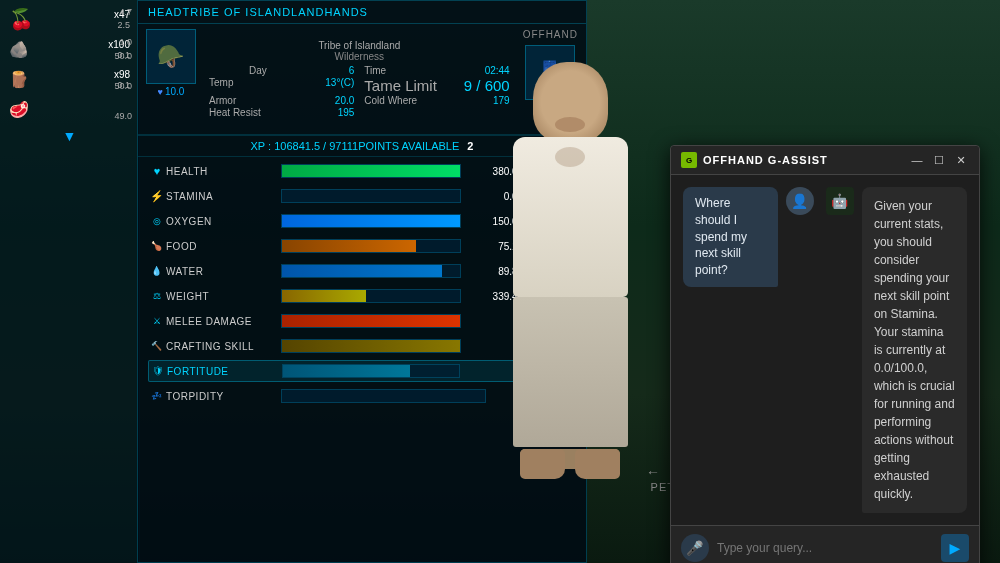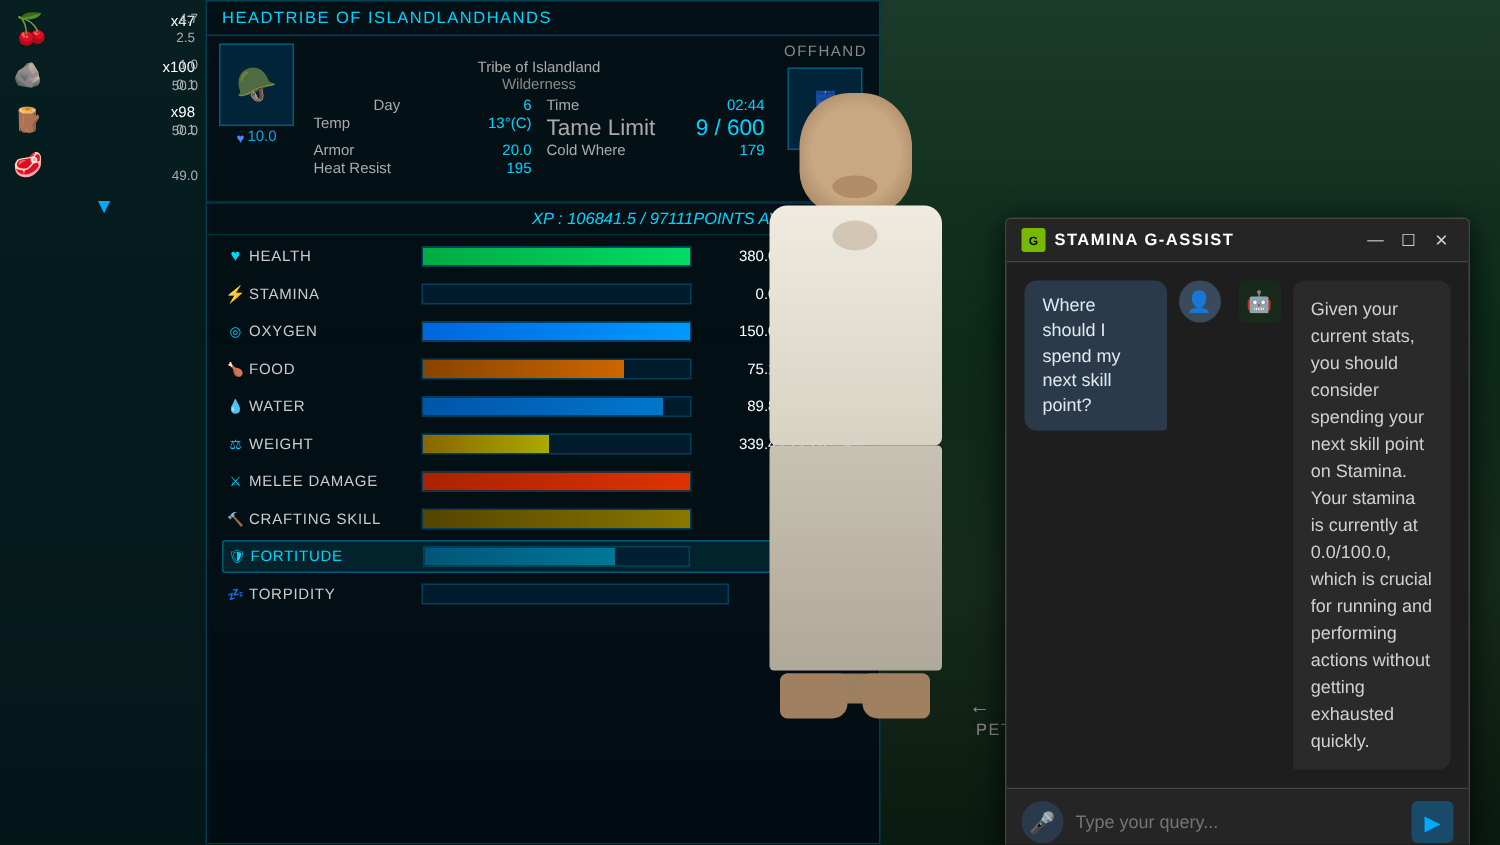--- a/index.html
+++ b/index.html
@@ -104,23 +104,22 @@
       justify-content: center;
       padding: 0 5px;
     }
 
     .xp-bar-section {
       padding: 4px 8px;
       border-top: 1px solid rgba(0,180,220,0.2);
       border-bottom: 1px solid rgba(0,180,220,0.2);
       display: flex;
       align-items: center;
-      justify-content: flex-end;
+      justify-content: center;
       font-size: 11px;
-      font-style: italic;
     }
 
     .xp-text { color: #00d4ff; }
     .points-label { color: #00d4ff; font-size: 11px; }
 
     
     .stat-bars {
       padding: 3px 10px;
     }
 
@@ -679,21 +678,21 @@
   <div style="position:absolute;bottom:70px;right:15px;font-size:11px;color:#888;letter-spacing:1px;">PET</div>
   <div style="position:absolute;bottom:85px;right:30px;color:#888;font-size:14px;">←</div>
 </div>
 
 <div class="g-assist-panel">
   <div class="g-assist-header">
     <div class="g-assist-title">
       <div class="nvidia-logo">
         <span>G</span>
       </div>
-      <span class="g-assist-title-text">STAMINA G-ASSIST</span>
+      <span class="g-assist-title-text">OFFHAND G-ASSIST</span>
     </div>
     <div class="g-assist-controls">
       <div class="win-ctrl">—</div>
       <div class="win-ctrl">☐</div>
       <div class="win-ctrl close">✕</div>
     </div>
   </div>
 
   <div class="g-assist-chat">
 

